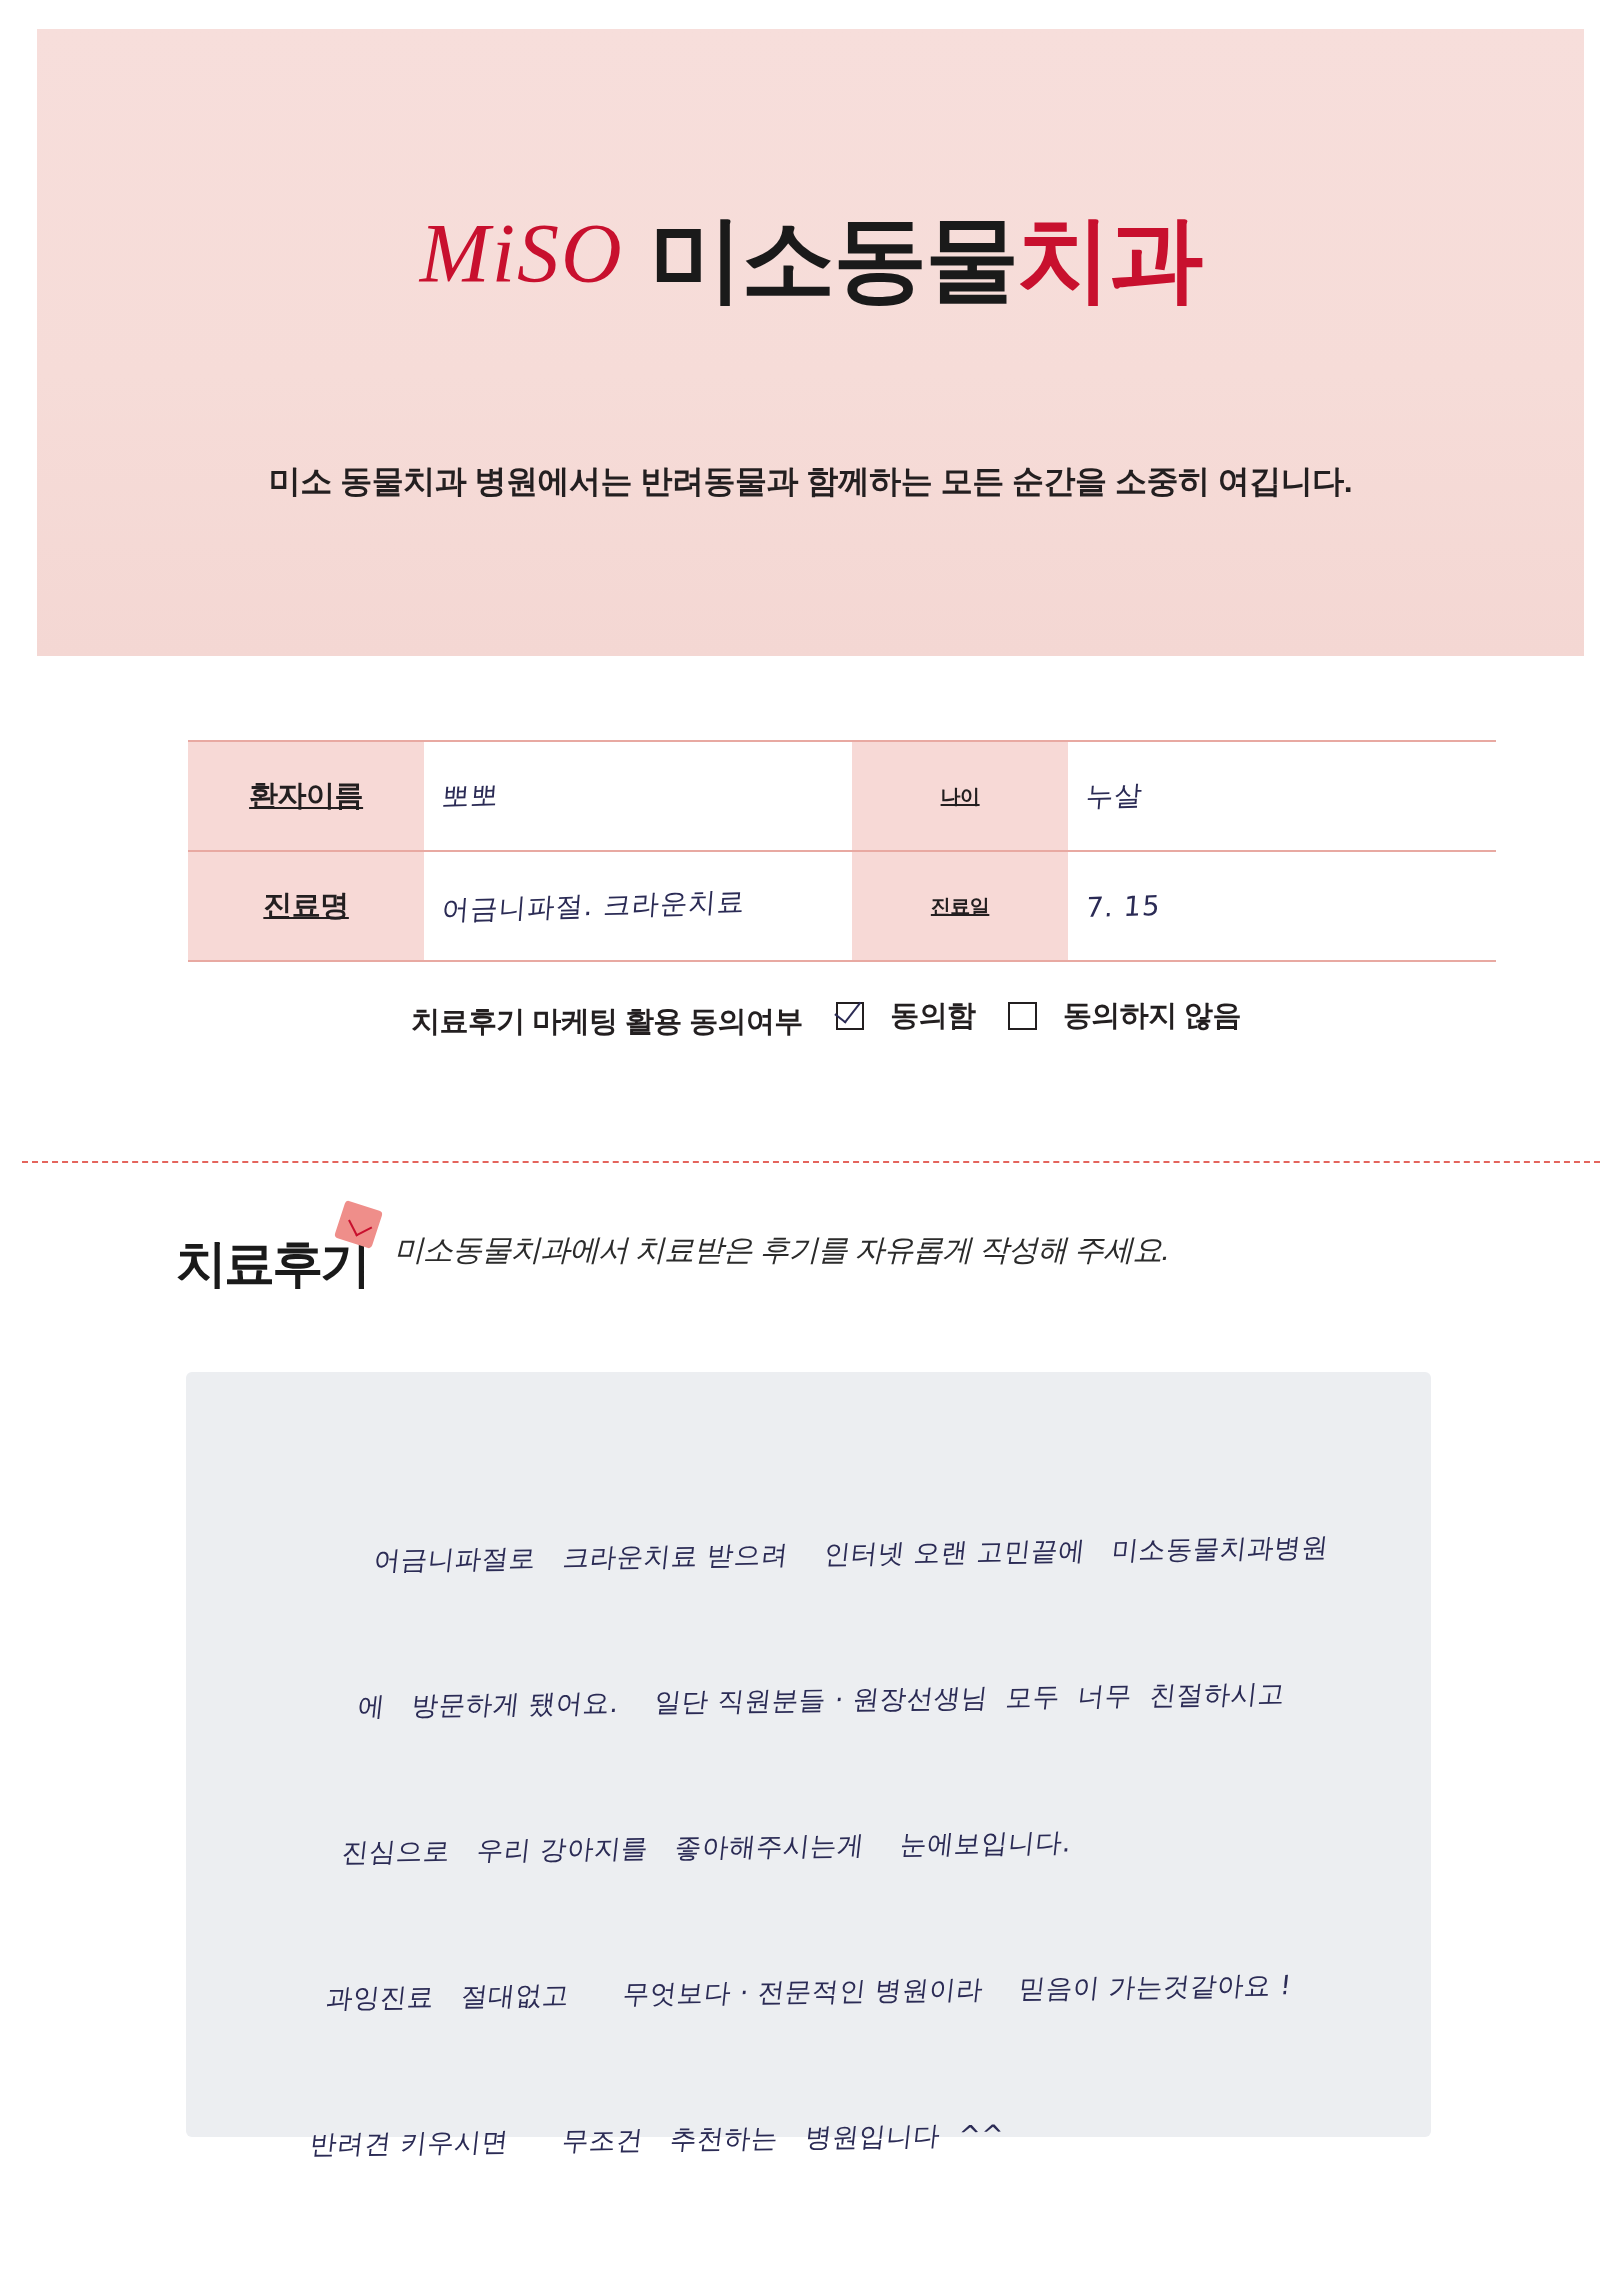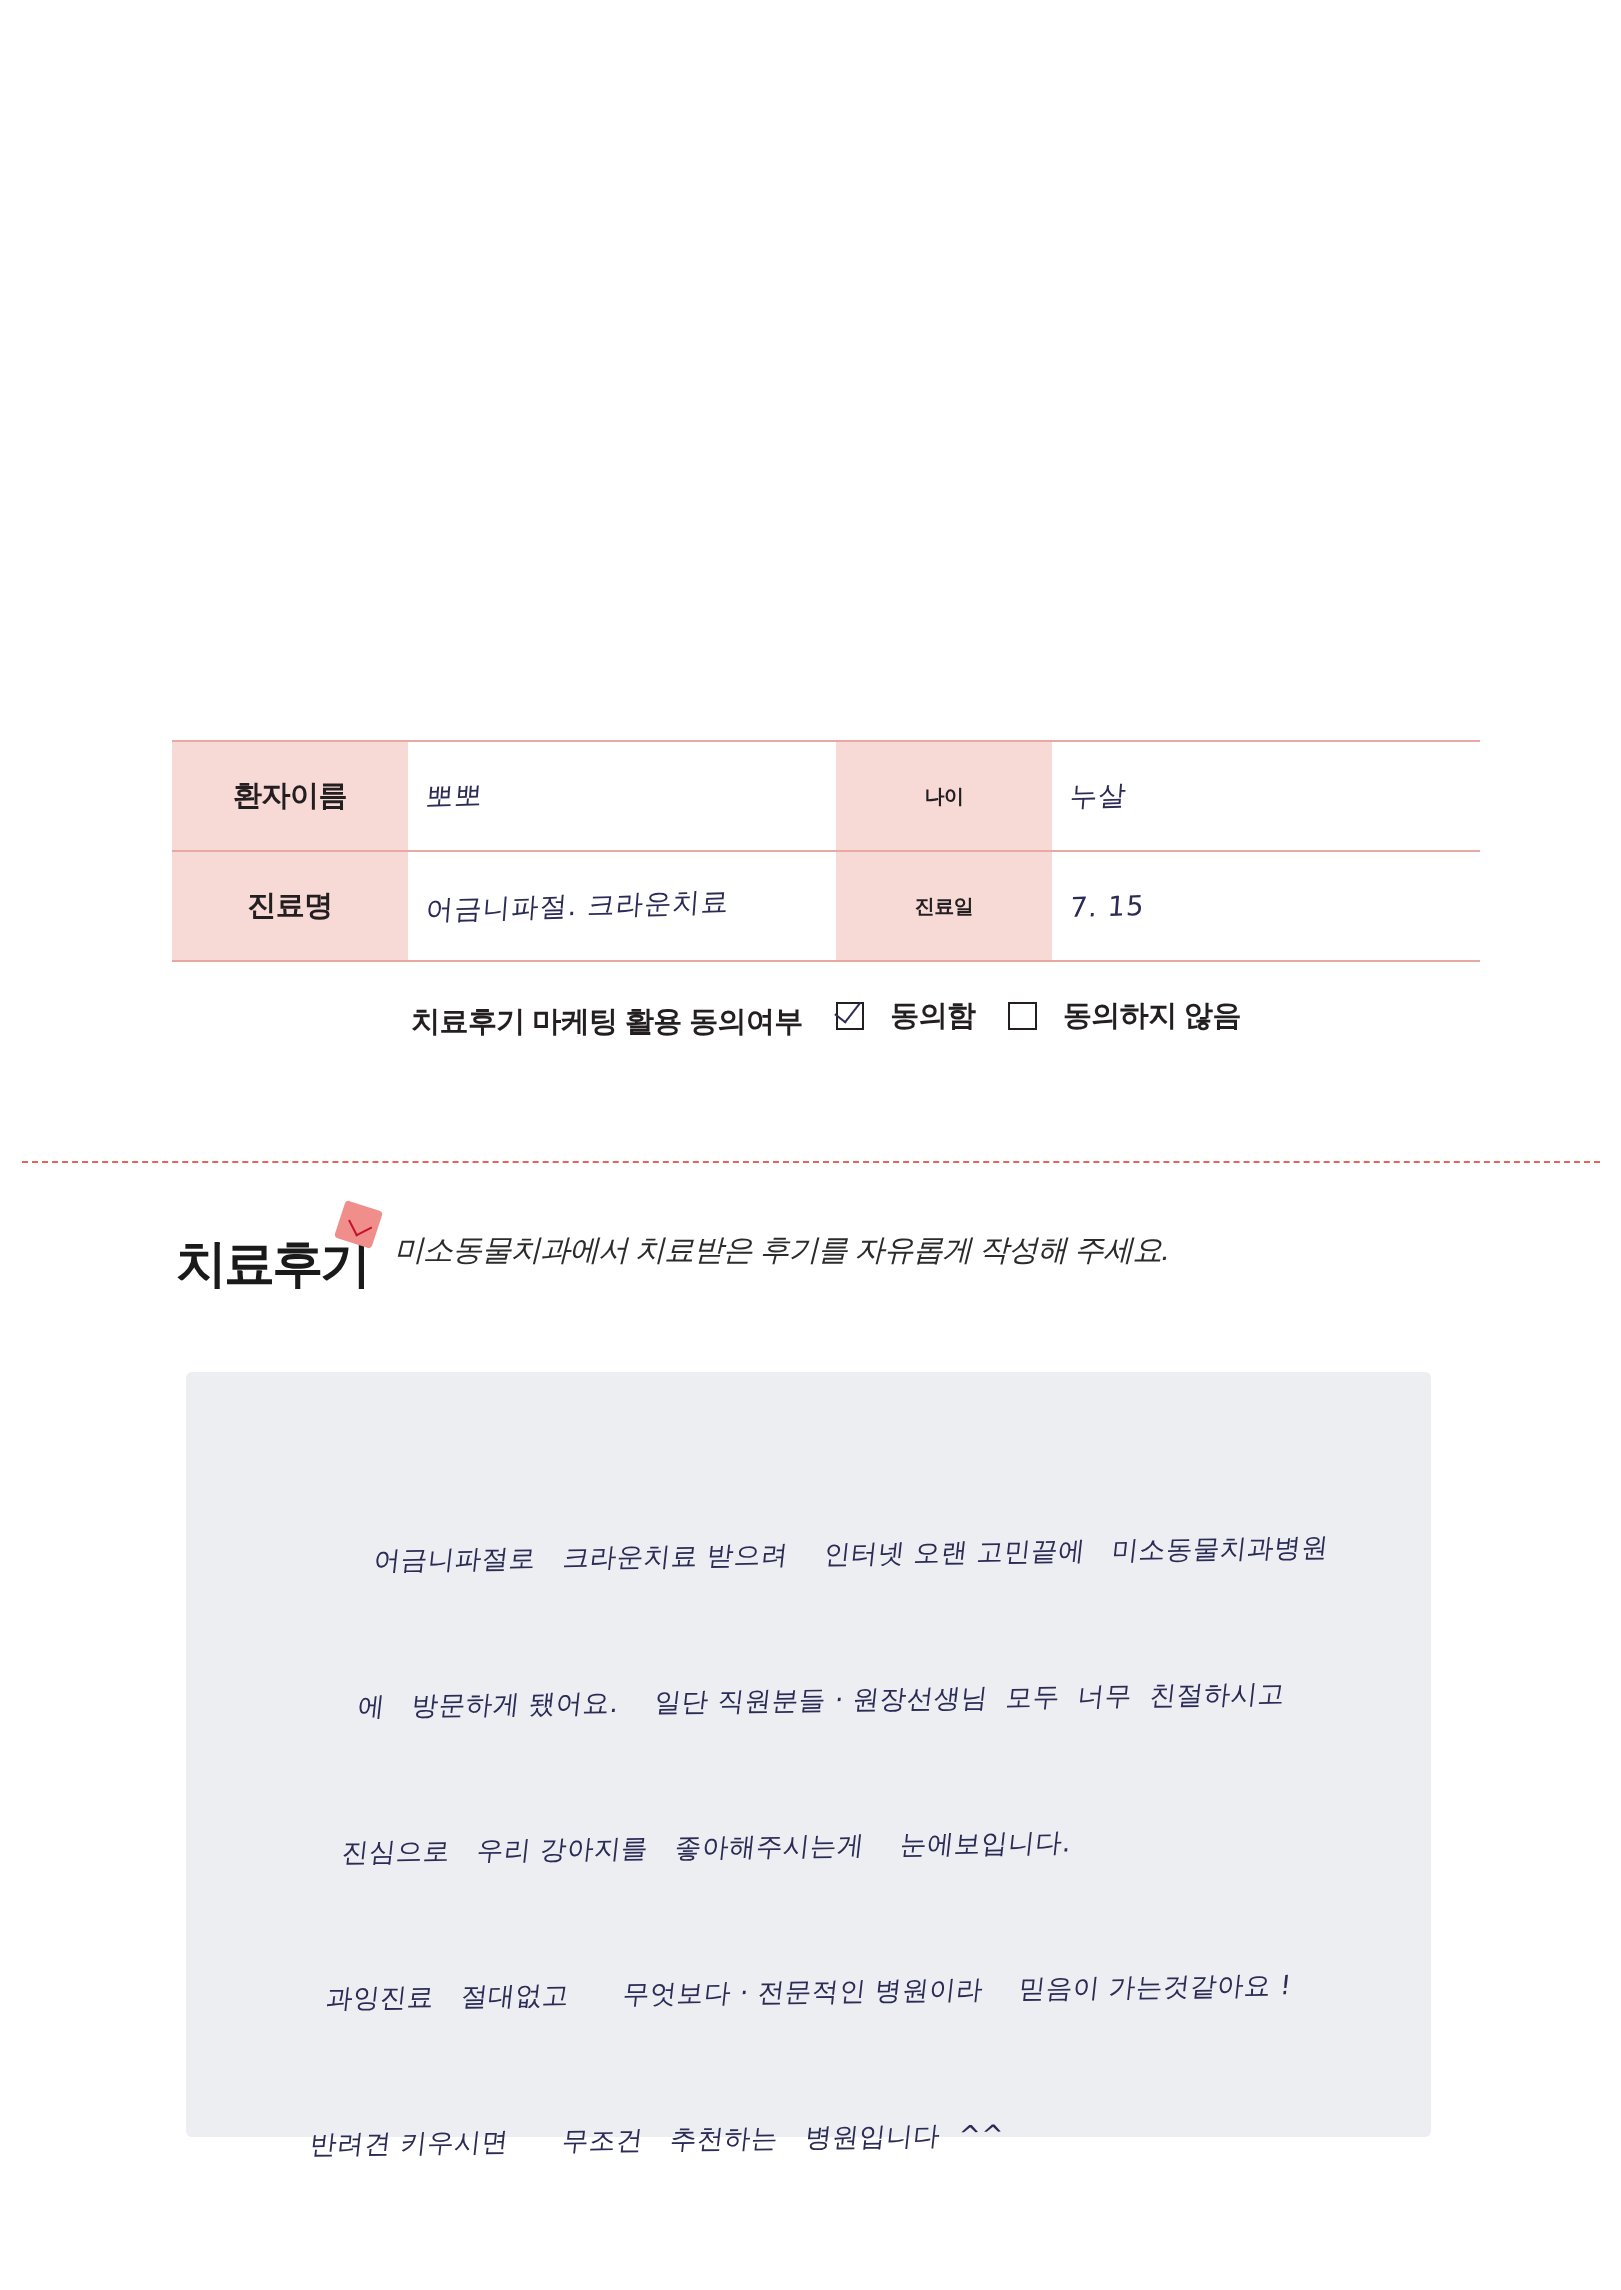--- a/index.html
+++ b/index.html
@@ -72,25 +72,26 @@
     text-align: center;
     font-size: 32px;
     font-weight: 700;
     color: #231f20;
     letter-spacing: -0.5px;
   }
 
   
   .info-table {
     position: absolute;
-    left: 172px;
+    left: 188px;
     top: 740px;
     width: 1308px;
     border-collapse: collapse;
     table-layout: fixed;
+    text-decoration: underline;
   }
   .info-table tr {
     height: 110px;
   }
   .info-table td {
     border-top: 2px solid #e8a9a2;
     border-bottom: 2px solid #e8a9a2;
     padding: 0 17.6px;
     vertical-align: middle;
   }
@@ -250,20 +251,26 @@
   .review-text .ln {
     display: block;
     white-space: pre;
   }
 </style>
 </head>
 <body>
 
 <div class="page">
 
+  <div class="header-band">
+    <div class="logo-row">
+      <span class="logo-miso">MiSO</span><span class="logo-kor-black">미소동물</span><span class="logo-kor-red">치과</span>
+    </div>
+    <div class="header-tagline">미소 동물치과 병원에서는 반려동물과 함께하는 모든 순간을 소중히 여깁니다.</div>
+  </div>
 
   <table class="info-table">
     <tbody>
         <tr>
       <td class="cell-label">환자이름</td>
       <td class="cell-value"><span class="hand">뽀뽀</span></td>
       <td class="cell-label-2">나이</td>
       <td class="cell-value"><span class="hand">누살</span></td>
     </tr>
     <tr>

